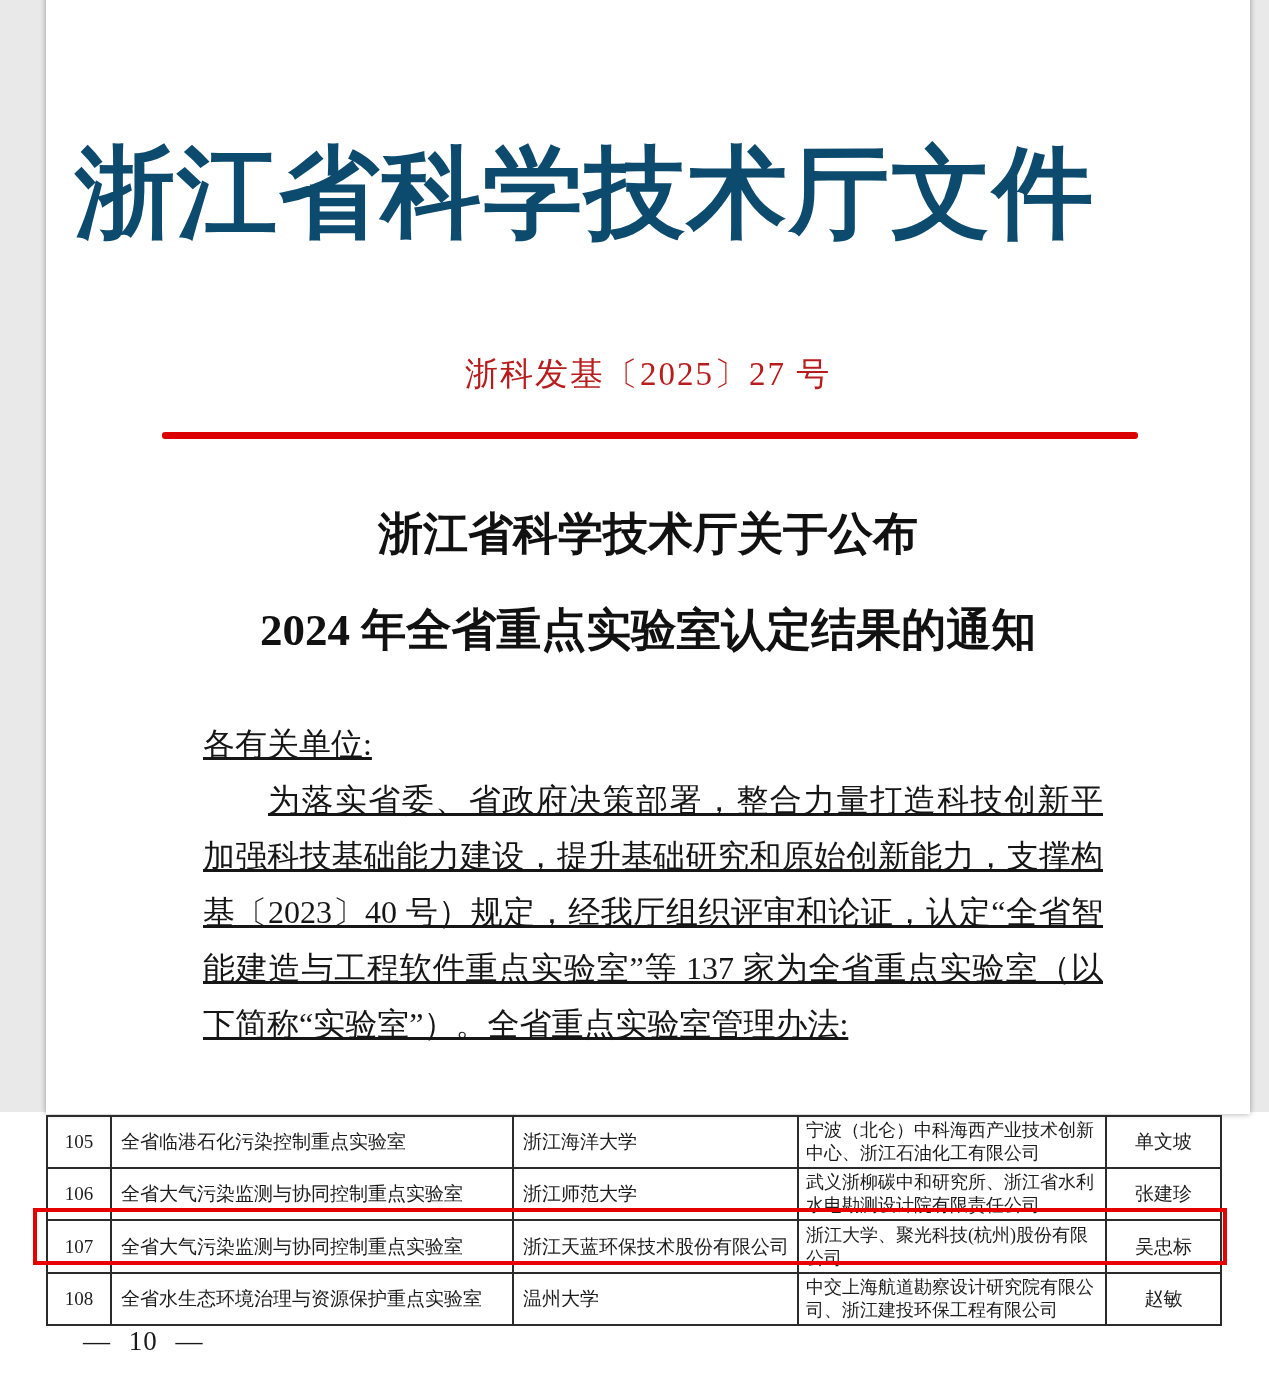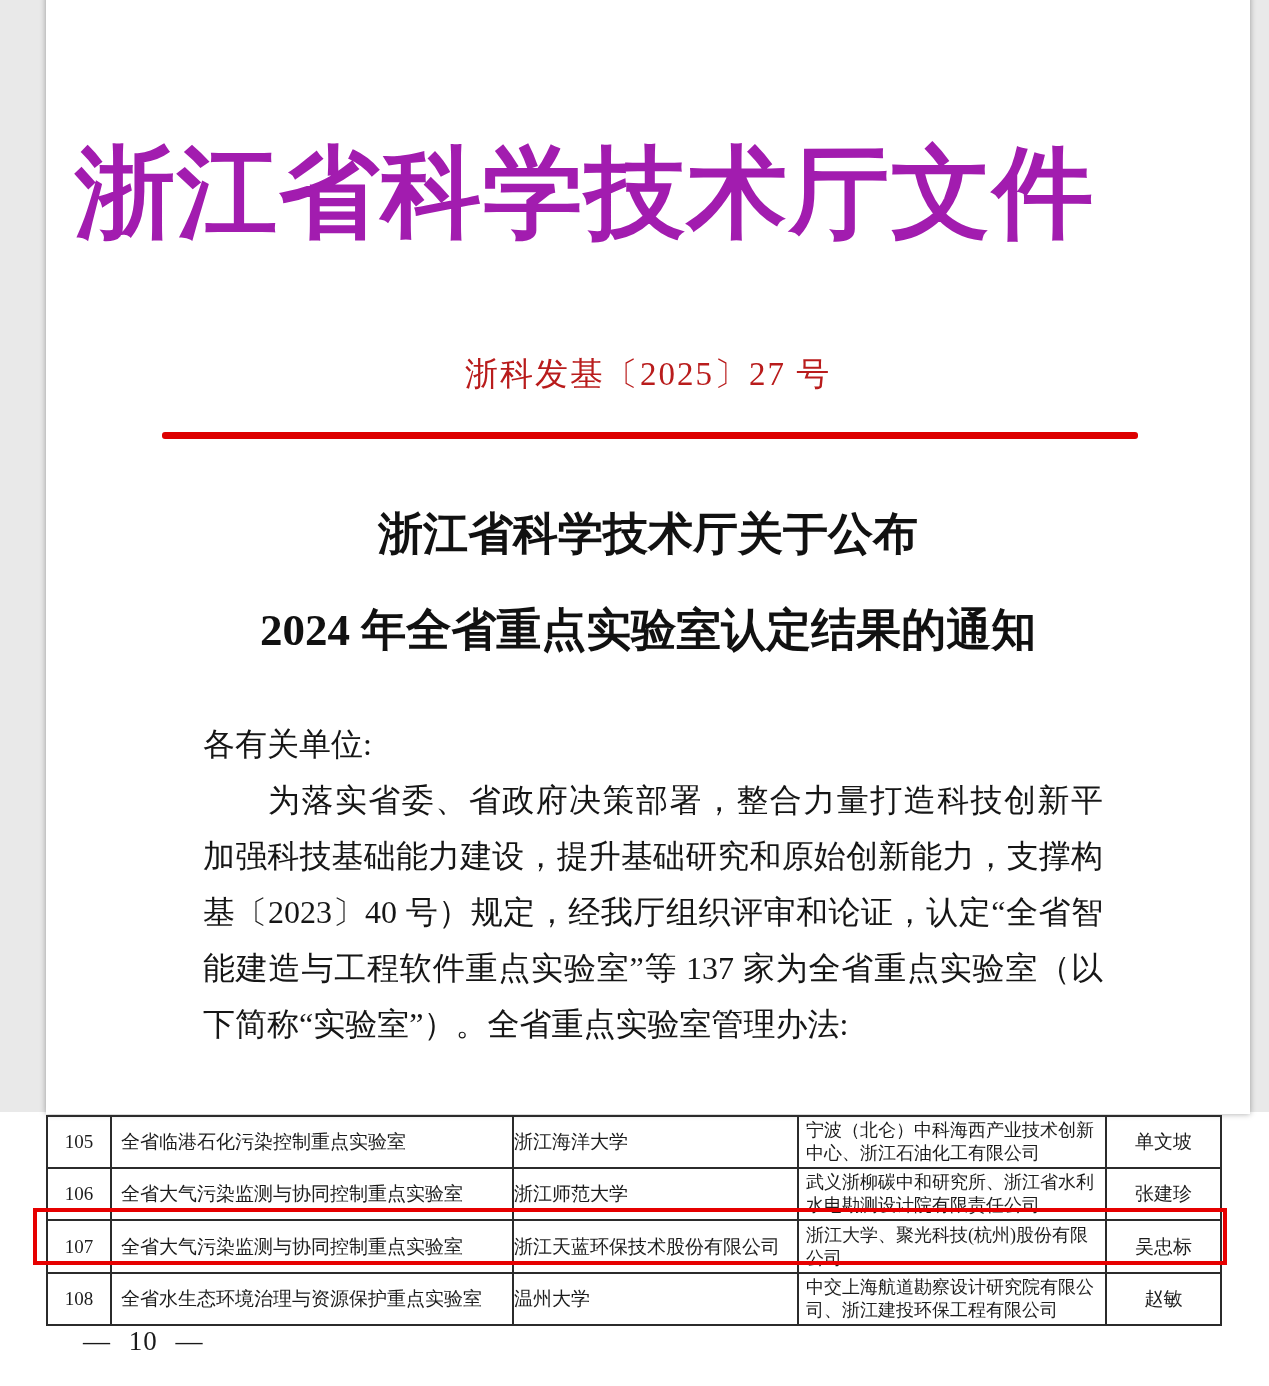--- a/index.html
+++ b/index.html
@@ -32,21 +32,21 @@
   }
 
   .agency-header {
     position: absolute;
     top: 138px; left: 46px;
     width: 1078px;
     text-align: center;
     font-size: 100px;
     font-weight: 900;
     letter-spacing: 2px;
-    color: #a21caf;
+    color: #0c4a6e;
     line-height: 1.12;
     white-space: nowrap;
   }
 
   .doc-number {
     position: absolute;
     top: 352px; left: 46px;
     width: 1204px;
     text-align: center;
     font-size: 33px;
@@ -81,20 +81,21 @@
     position: absolute;
     top: 716px; left: 203px;
     width: 900px;
     font-size: 32px;
     color: #161616;
   }
   .body-line {
     height: 56px;
     line-height: 56px;
     white-space: nowrap;
+    text-decoration: underline;
   }
   .body-line.jline {
     white-space: normal;
     text-align: justify;
     text-align-last: justify;
     text-justify: inter-character;
     overflow: hidden;
   }
   .body-line.indent { padding-left: 65px; }
 
@@ -109,21 +110,21 @@
     width: 1174px;
     font-size: 19px;
     color: #1c1c1c;
   }
   table.results td {
     border: 2px solid #2b2b2b;
     vertical-align: middle;
   }
   td.c-no   { width: 64px;  text-align: center; }
   td.c-lab  { width: 402px; padding-left: 9px; }
-  td.c-host { width: 285px; }
+  td.c-host { width: 285px; padding-left: 9px; }
   td.c-part { width: 308px; padding: 2px 6px 2px 7px; font-size: 18px; line-height: 23px; }
   td.c-dir  { width: 115px; text-align: center; }
   tr.r0 { height: 50px; }
   tr.r1 { height: 47px; }
   tr.r2 { height: 53px; }
   tr.r3 { height: 48px; }
 
   .highlight-box {
     position: absolute;
     top: 1208px; left: 33px;

